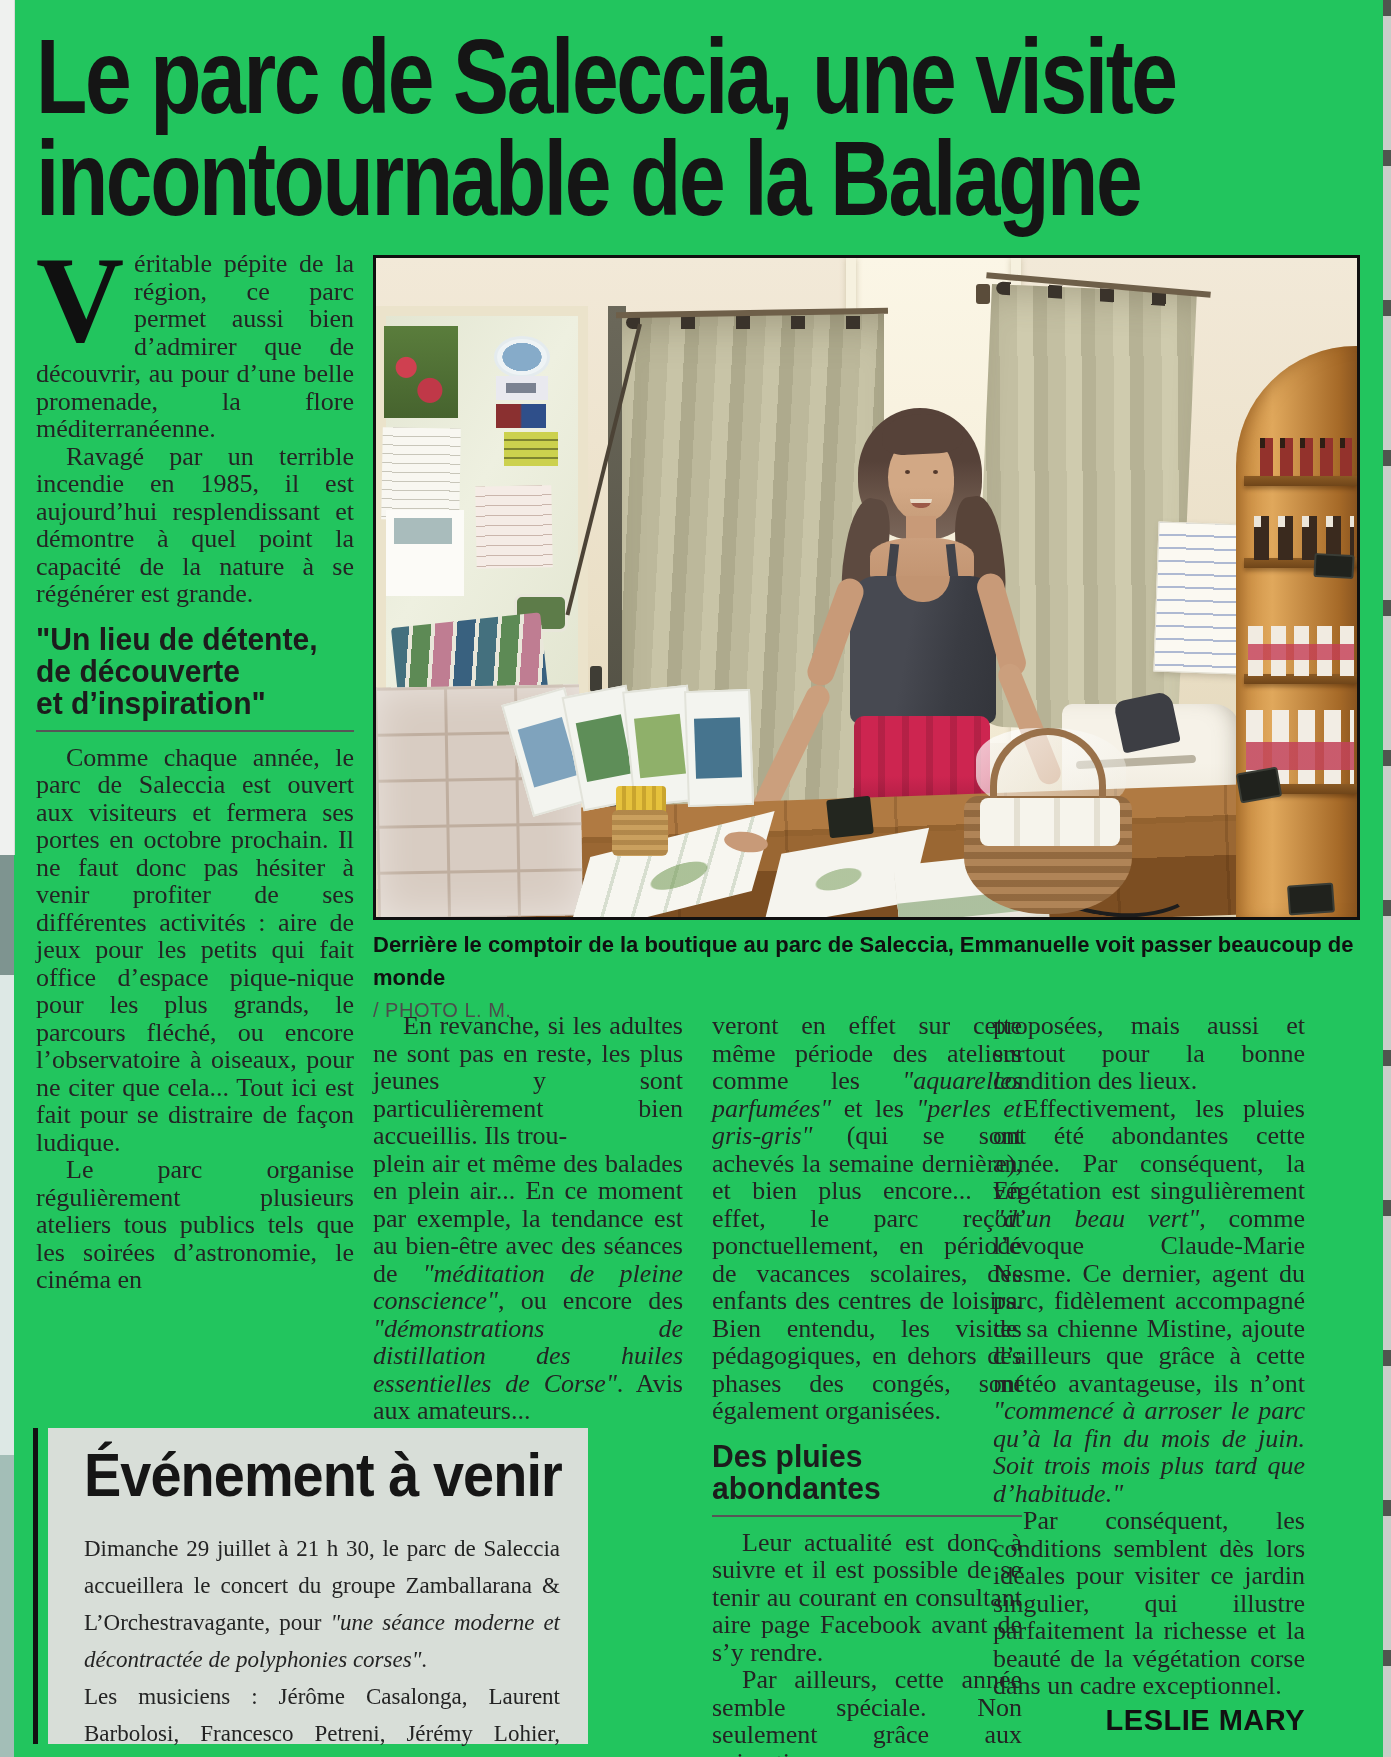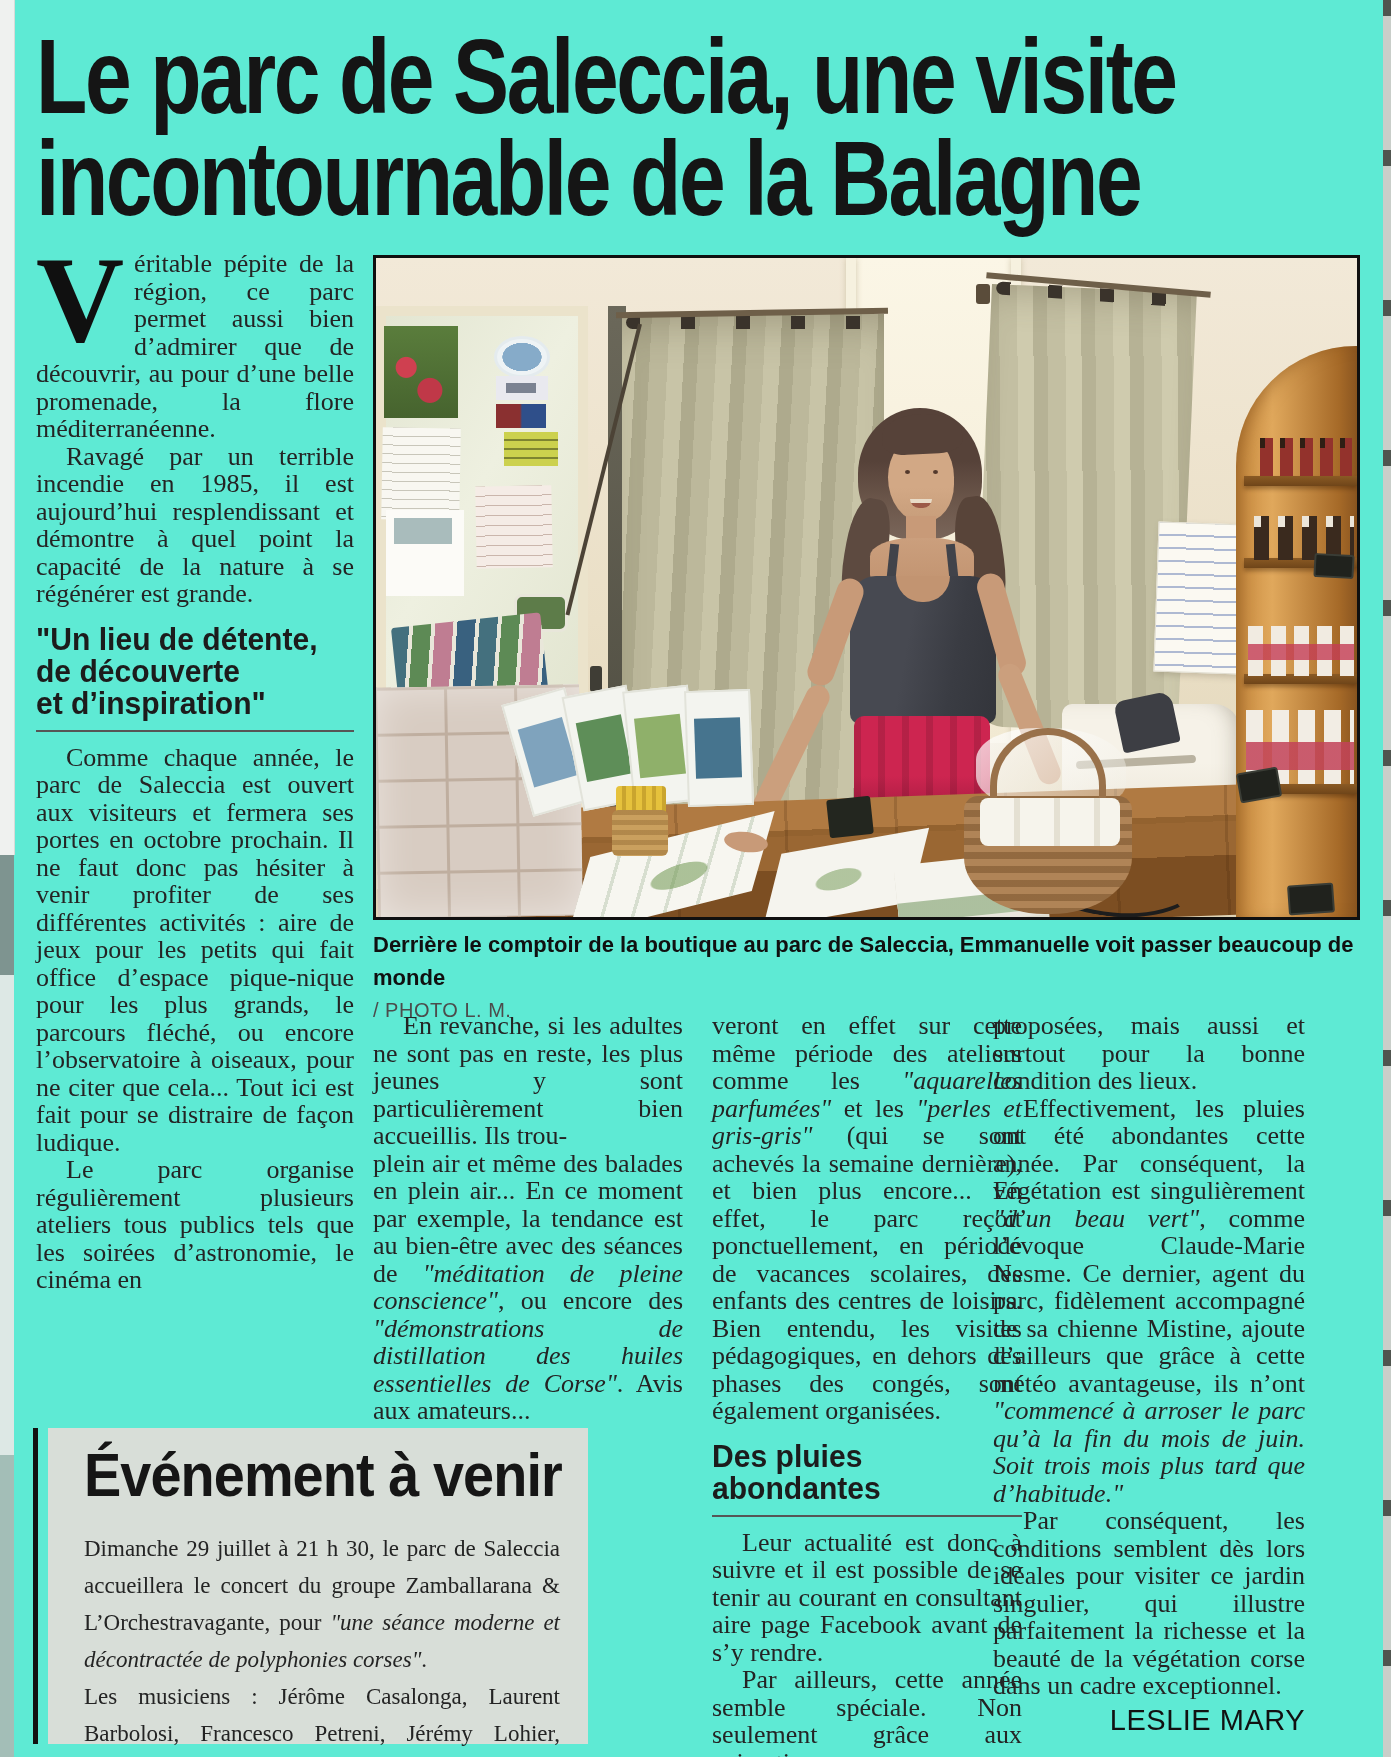--- a/index.html
+++ b/index.html
@@ -1,17 +1,17 @@
 <!DOCTYPE html>
 <html lang="fr"><head>
 <meta charset="utf-8">
 <style>
   html,body{margin:0;padding:0;}
   body{width:1391px;height:1757px;font-family:"Liberation Serif",serif;background:#ffffff;}
-  .page{position:relative;width:1391px;height:1757px;background:#5eead4;overflow:hidden;}
+  .page{position:relative;width:1391px;height:1757px;background:#22c55e;overflow:hidden;}
 
   
   .edge{position:absolute;}
   .edge-l1{left:0;top:0;width:14px;height:855px;background:#eff1ef;border-right:1px solid #d8dad8;}
   .edge-l2{left:0;top:855px;width:14px;height:120px;background:#7e9490;}
   .edge-l3{left:0;top:975px;width:14px;height:480px;background:#dde8e5;}
   .edge-l4{left:0;top:1455px;width:14px;height:302px;background:#a3beb7;}
   .edge-r{left:1383px;top:0;width:8px;height:1757px;
     background-image:repeating-linear-gradient(180deg,#50554f 0 16px,rgba(0,0,0,0) 16px 150px),linear-gradient(#c9cec9,#c9cec9);}
 
@@ -27,21 +27,21 @@
   #col2{left:373px;top:1012px;width:310px;}
   #col3{left:712px;top:1012px;width:310px;}
   #col4{left:993px;top:1012px;width:312px;}
   .para{margin:0;text-align:justify;font-size:26px;line-height:27.5px;color:#242424;}
   .para.ind{text-indent:30px;}
   .para em{font-style:italic;}
   .dropcap{float:left;font-weight:bold;font-size:122px;line-height:88px;padding:6px 10px 0 0;color:#101010;}
   .subhead{font-family:"Liberation Sans",sans-serif;font-weight:bold;font-size:31px;line-height:32px;
            color:#1c1c1c;margin:16px 0 10px;transform:scaleX(0.97);transform-origin:0 0;}
   .rule{height:0;border-top:2px solid #565656;margin:6px 0 12px;}
-  .byline{font-family:"Liberation Sans",sans-serif;font-weight:normal;font-size:29px;color:#111;
+  .byline{font-family:"Liberation Sans",sans-serif;font-weight:bold;font-size:29px;color:#111;
           text-align:right;margin-top:4px;letter-spacing:0.5px;}
 
   
   .photo{position:absolute;left:373px;top:255px;width:987px;height:665px;margin:0;
          border:3px solid #101010;box-sizing:border-box;overflow:hidden;background:#e9dfca;}
   .photo div{position:absolute;}
   .ph-wall{left:0;top:0;width:981px;height:659px;background:linear-gradient(180deg,#f2e9d8 0%,#eadfc6 55%,#e0d4b6 100%);}
   .ph-window{left:470px;top:0;width:175px;height:485px;background:linear-gradient(180deg,#fbf6e6,#f1e9d2);}
   .ph-wf{width:10px;height:485px;top:0;background:#f6f1df;box-shadow:0 0 6px rgba(200,190,160,.8);}
   .ph-wf.l{left:470px;} .ph-wf.r{left:635px;}

